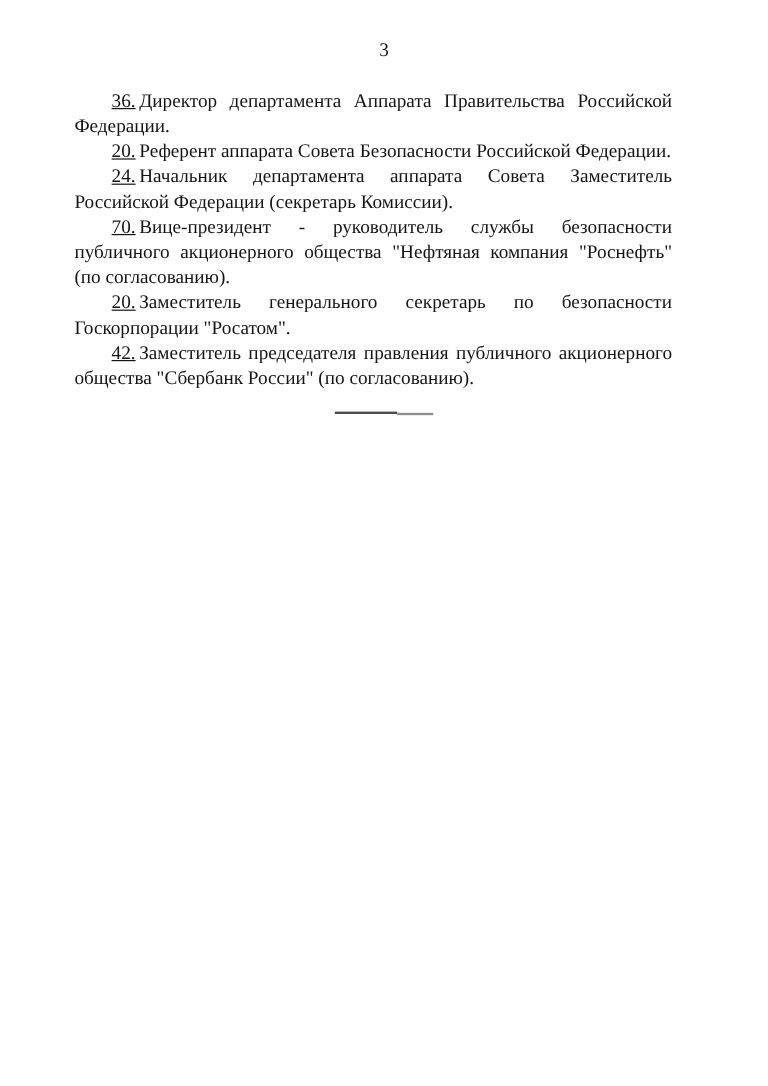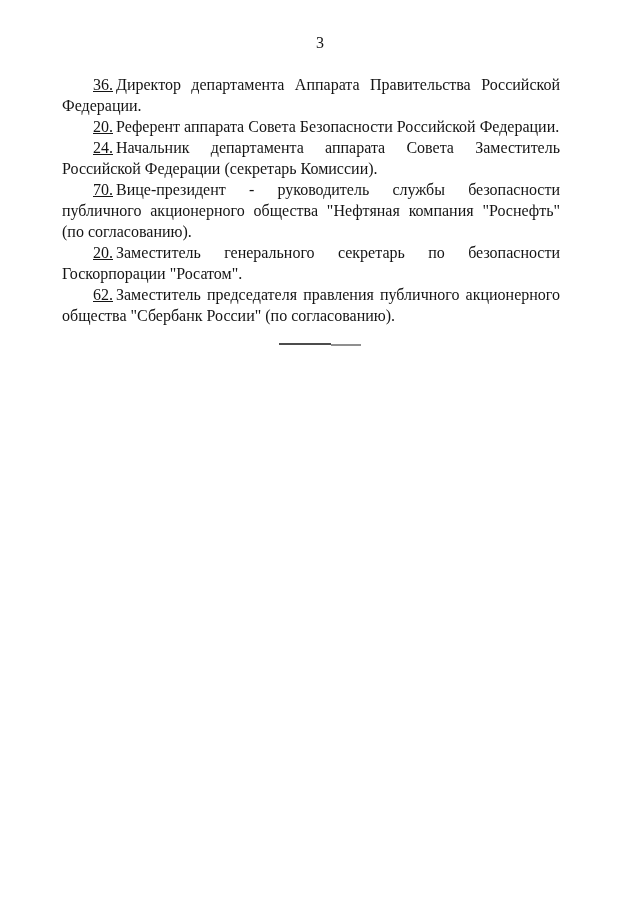--- a/index.html
+++ b/index.html
@@ -62,21 +62,21 @@
 <div class="page">
 
   <p class="page-number">3</p>
 
   <div class="content">
     <p class="para"><span class="item-number">36.</span><span>Директор департамента Аппарата Правительства Российской Федерации.</span></p>
     <p class="para"><span class="item-number">20.</span><span>Референт аппарата Совета Безопасности Российской Федерации.</span></p>
     <p class="para"><span class="item-number">24.</span><span>Начальник департамента аппарата Совета Заместитель Российской Федерации (секретарь Комиссии).</span></p>
     <p class="para"><span class="item-number">70.</span><span>Вице-президент - руководитель службы безопасности публичного акционерного общества "Нефтяная компания "Роснефть" (по согласованию).</span></p>
     <p class="para"><span class="item-number">20.</span><span>Заместитель генерального секретарь по безопасности Госкорпорации "Росатом".</span></p>
-    <p class="para"><span class="item-number">62.</span><span>Заместитель председателя правления публичного акционерного общества "Сбербанк России" (по согласованию).</span></p>
+    <p class="para"><span class="item-number">42.</span><span>Заместитель председателя правления публичного акционерного общества "Сбербанк России" (по согласованию).</span></p>
   </div>
 
   <div class="end-divider">
     <div class="seg-dark"></div>
     <div class="seg-light"></div>
   </div>
 
 </div>
 
 </body></html>

